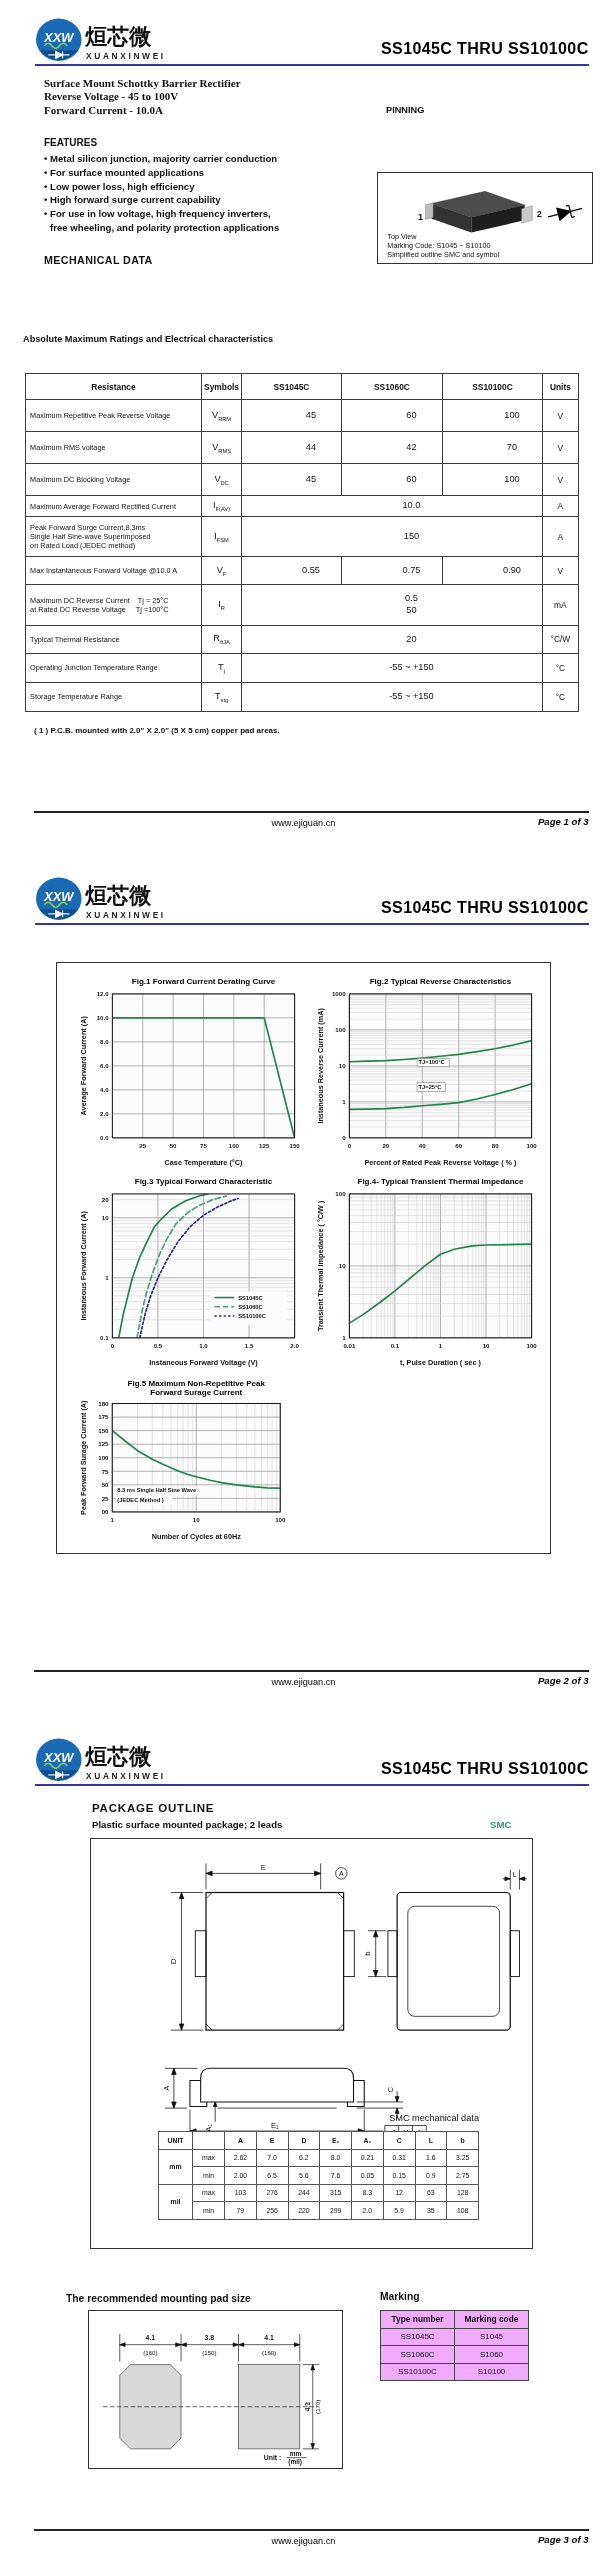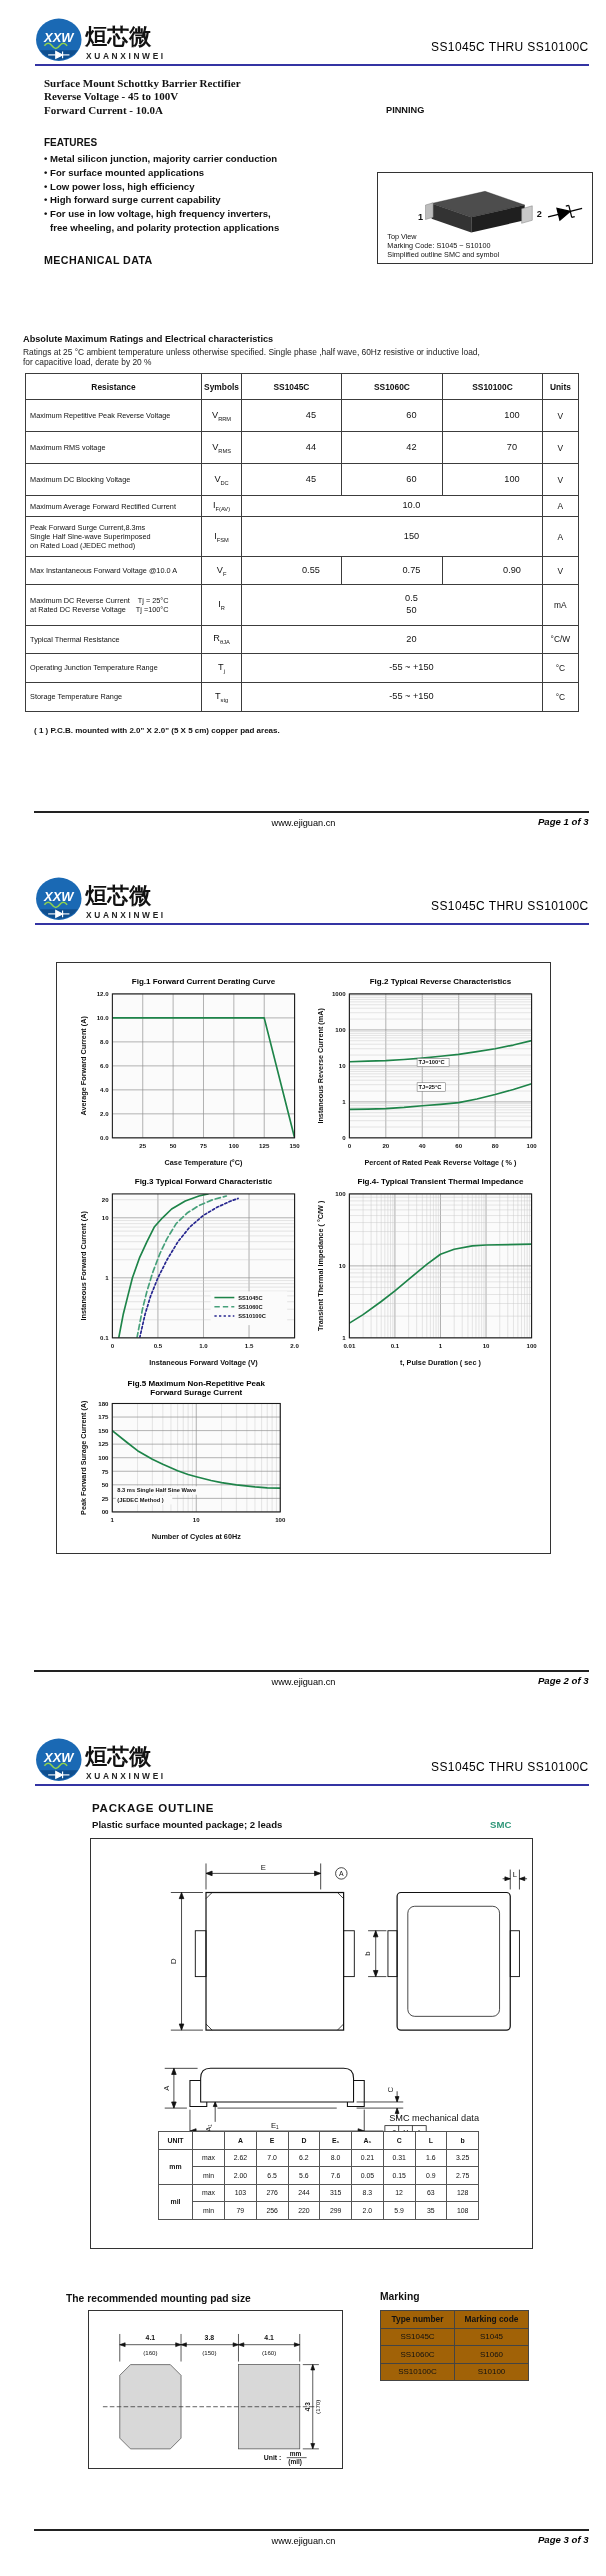--- a/index.html
+++ b/index.html
@@ -1,21 +1,21 @@
 <!DOCTYPE html>
 <html style="font-size:12.2px"><head>
 <meta charset="utf-8">
 <style>
   html,body{margin:0;padding:0;background:#fff;}
   #canvas{position:relative;width:607px;height:2576px;background:#fff;overflow:hidden;
           font-family:"Liberation Sans",sans-serif;color:#111;}
   .abs{position:absolute;}
   
   .hdr{position:absolute;left:0;top:0;width:607px;height:73px;}
-  .hdr .title{position:absolute;right:18.4px;top:23px;font-size:12px;font-weight:normal;letter-spacing:0.4px;color:#000;}
+  .hdr .title{position:absolute;right:18.4px;top:23px;font-size:16px;font-weight:bold;letter-spacing:0.4px;color:#000;}
   .hdr .rule{position:absolute;left:35px;right:17.6px;top:47px;height:2.3px;background:#3434a3;}
   .logo-cn{font-weight:bold;fill:#111;font-size:29px;font-family:"DejaVu Sans","Liberation Sans",sans-serif;}
   .logo-en{font-size:11px;letter-spacing:3.5px;fill:#222;font-weight:bold;}
   
   .ftr{position:absolute;left:0;width:607px;height:23px;}
   .ftr .rule{position:absolute;left:34px;right:17.6px;top:0;height:1.9px;background:#222;}
   .ftr .site{position:absolute;left:0;width:100%;top:6.9px;text-align:center;font-size:9.2px;color:#000;}
   .ftr .pg{position:absolute;right:18.4px;top:4.6px;font-size:9.6px;font-style:italic;font-weight:bold;color:#000;}
   
   .summary div{font-size:11px;font-weight:bold;line-height:13.4px;}
@@ -53,21 +53,21 @@
   .smc-tag{font-size:9.6px;font-weight:bold;color:#2e9678;}
   .outbox{border:1.5px solid #333;background:#fff;}
   .dimtxt{font:10px "Liberation Sans",sans-serif;fill:#111;}
   .mech-title{font-size:9.2px;color:#111;}
   .mtable{border-collapse:collapse;table-layout:fixed;border:1.1px solid #333;background:#fff;}
   .mtable th,.mtable td{border:0.8px solid #555;font-size:6.9px;text-align:center;height:14.5px;}
   .mtable th{font-weight:bold;}
   .pad-h{font-size:10.3px;font-weight:bold;}
   .padbox{border:1.1px solid #333;background:#fff;}
   .mark-h{font-size:10.3px;font-weight:bold;}
-  .ktable{border-collapse:collapse;table-layout:fixed;border:1.1px solid #333;background:#a16207;}
+  .ktable{border-collapse:collapse;table-layout:fixed;border:1.1px solid #333;background:#f0abfc;}
   .ktable th,.ktable td{border:0.8px solid #444;font-size:8px;text-align:center;height:14.5px;}
   .ktable th{font-weight:bold;font-size:8.4px;}
 </style>
 </head>
 <body>
 
 <div id="canvas">
 
   <div class="hdr" style="top:17px;">
     <svg class="abs" style="left:34px;top:0;" width="230" height="47" viewBox="0 0 300 62">
@@ -127,24 +127,20 @@
       </g>
       <text x="12" y="86" font-size="9.5" fill="#111">Top View</text>
       <text x="12" y="98" font-size="9.5" fill="#111">Marking Code:  S1045 ~ S10100</text>
       <text x="12" y="110" font-size="9.5" fill="#111">Simplified outline SMC and symbol</text>
     </svg>
   </div>
 
   <div class="abs sec-h" style="left:44px;top:254px;font-size:10.7px;letter-spacing:0.4px;">MECHANICAL DATA</div>
 
   <div class="abs ratings-h" style="left:23px;top:334px;">Absolute Maximum Ratings and Electrical characteristics</div>
-  <div class="abs ratings-note" style="left:23px;top:347px;">
-    <div>Ratings at 25 °C ambient temperature unless otherwise specified. Single phase ,half wave, 60Hz resistive or inductive load,</div>
-    <div>for capacitive load, derate by 20 %</div>
-  </div>
 
   <table class="rtable abs" style="left:24.5px;top:373px;width:554px;">
     <colgroup>
         <col style="width:176px">
         <col style="width:39px">
         <col style="width:100px">
         <col style="width:100px">
         <col style="width:100px">
         <col style="width:35px">
       </colgroup>

